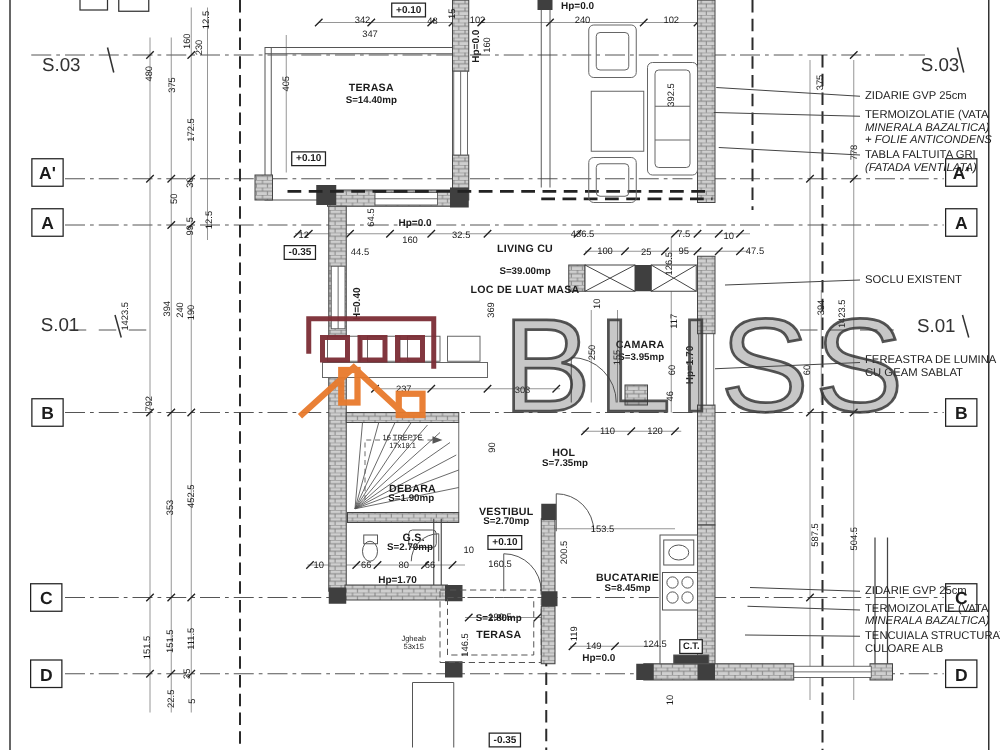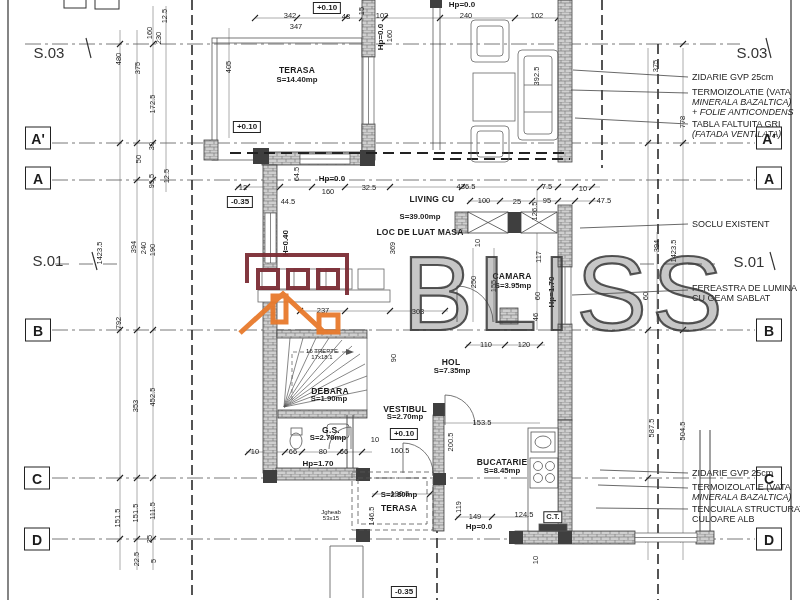--- a/index.html
+++ b/index.html
@@ -285,21 +285,21 @@
       <span class="t axis" style="left: 769px; top: 178px;">A</span>
       <span class="t axis" style="left: 769px; top: 330px;">B</span>
       <span class="t axis" style="left: 769px; top: 478px;">C</span>
       <span class="t axis" style="left: 769px; top: 539px;">D</span>
       <span class="t sect" style="left: 49px; top: 52px;">S.03</span>
       <span class="t sect" style="left: 752px; top: 52px;">S.03</span>
       <span class="t sect" style="left: 48px; top: 260px;">S.01</span>
       <span class="t sect" style="left: 749px; top: 261px;">S.01</span>
       <span class="t room" style="left: 297px; top: 70px;">TERASA</span>
       <span class="t area" style="left: 297px; top: 80px;">S=14.40mp</span>
-      <span class="t room" style="left: 432px; top: 199px;">LIVING CU</span>
+      <span class="t room" style="left: 420px; top: 199px;">LIVING CU</span>
       <span class="t room" style="left: 420px; top: 208px; margin-top: 24px;">LOC DE LUAT MASA</span>
       <span class="t area" style="left: 420px; top: 217px;">S=39.00mp</span>
       <span class="t room" style="left: 512px; top: 276px;">CAMARA</span>
       <span class="t area" style="left: 513px; top: 286px;">S=3.95mp</span>
       <span class="t room" style="left: 451px; top: 362px;">HOL</span>
       <span class="t area" style="left: 452px; top: 371px;">S=7.35mp</span>
       <span class="t room" style="left: 330px; top: 391px;">DEBARA</span>
       <span class="t area" style="left: 329px; top: 399px;">S=1.90mp</span>
       <span class="t room" style="left: 405px; top: 409px;">VESTIBUL</span>
       <span class="t area" style="left: 405px; top: 417px;">S=2.70mp</span>

